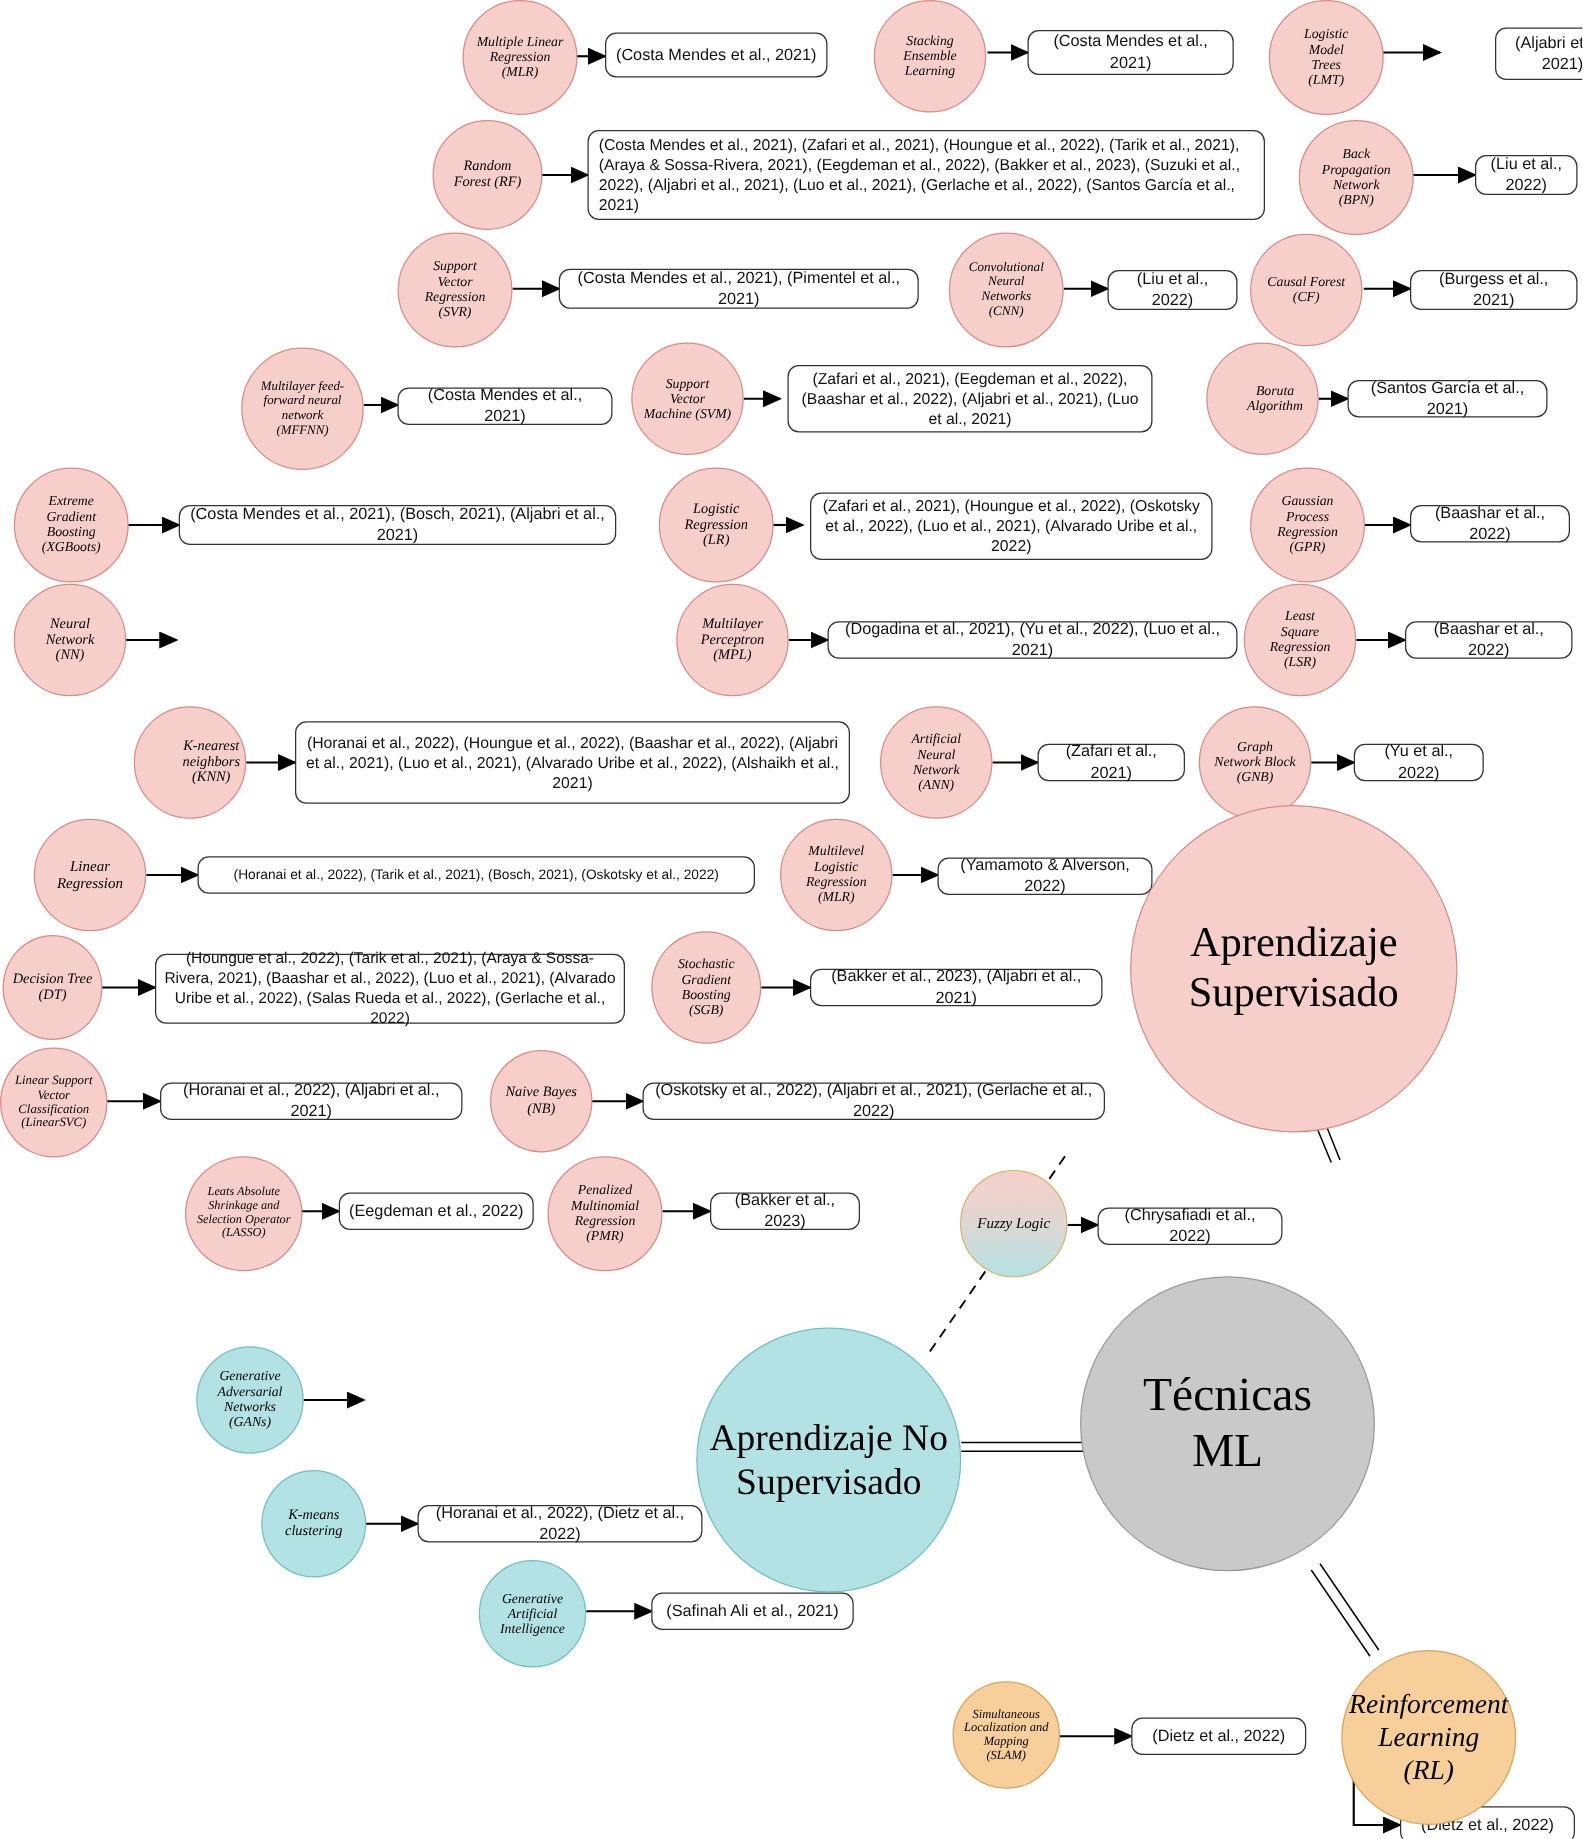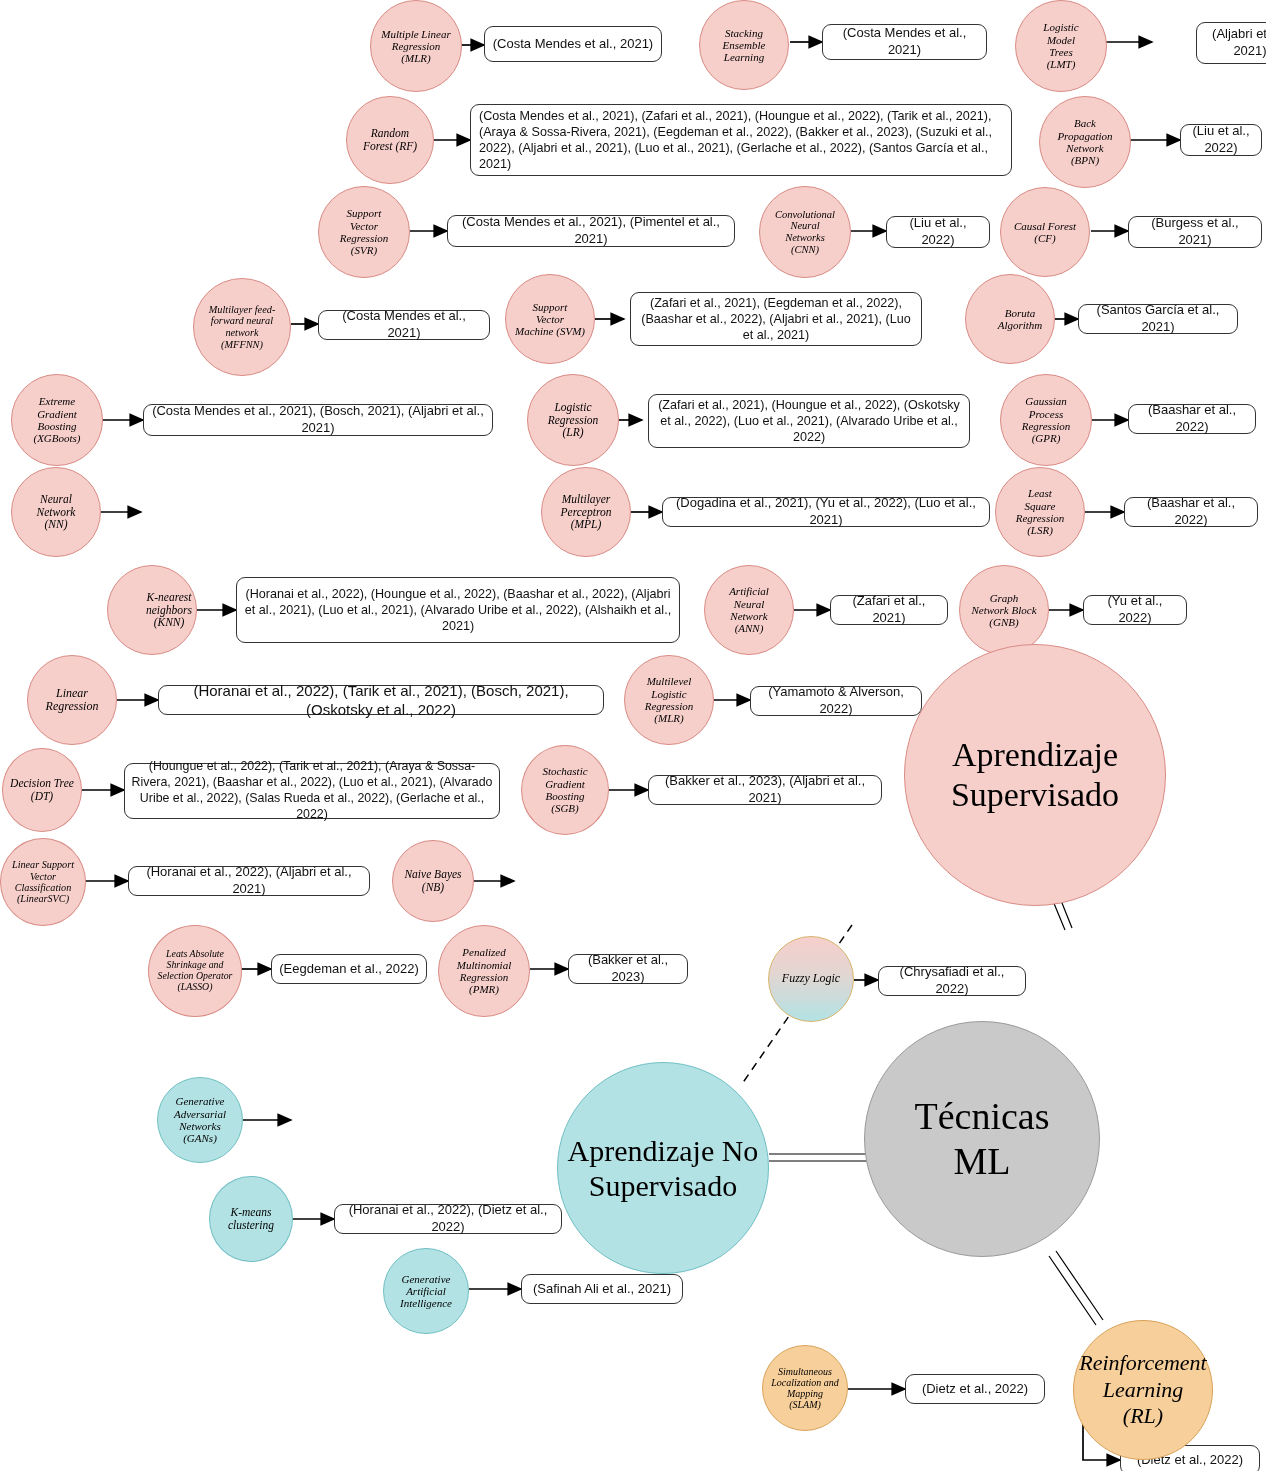--- a/index.html
+++ b/index.html
@@ -279,21 +279,21 @@
 (GNB)</span>
     </div>
   <div class="ref" style="left:1083px;top:595px;width:104px;height:30px;font-size:13px;">
     <span>(Yu et al., 2022)</span>
     </div>
 
   <div class="node n-sup" style="left:27px;top:655px;width:90px;height:90px;font-size:12px;">
     <span style="white-space: pre-line;">Linear
 Regression</span>
     </div>
-  <div class="ref" style="left:158px;top:685px;width:446px;height:30px;font-size:15px;">
+  <div class="ref" style="left:158px;top:685px;width:446px;height:30px;font-size:11px;">
     <span>(Horanai et al., 2022), (Tarik et al., 2021), (Bosch, 2021), (Oskotsky et al., 2022)</span>
     </div>
 
   <div class="node n-sup" style="left:624px;top:655px;width:90px;height:90px;font-size:11px;">
     <span style="white-space: pre-line;">Multilevel
 Logistic
 Regression
 (MLR)</span>
     </div>
   <div class="ref" style="left:750px;top:686px;width:172px;height:30px;font-size:13px;">
@@ -325,20 +325,23 @@
 (LinearSVC)</span>
     </div>
   <div class="ref" style="left:128px;top:866px;width:242px;height:30px;font-size:13px;">
     <span>(Horanai et al., 2022), (Aljabri et al., 2021)</span>
     </div>
 
   <div class="node n-sup" style="left:392px;top:840px;width:82px;height:82px;font-size:11.5px;">
     <span style="white-space: pre-line;">Naive Bayes
 (NB)</span>
     </div>
+  <div class="ref" style="left:514px;top:866px;width:370px;height:30px;font-size:13px;">
+    <span>(Oskotsky et al., 2022), (Aljabri et al., 2021), (Gerlache et al., 2022)</span>
+    </div>
 
   <div class="node n-sup" style="left:148px;top:925px;width:94px;height:92px;font-size:9.8px;">
     <span style="white-space: pre-line;">Leats Absolute
 Shrinkage and
 Selection Operator
 (LASSO)</span>
     </div>
   <div class="ref" style="left:271px;top:954px;width:156px;height:30px;font-size:13px;">
     <span>(Eegdeman et al., 2022)</span>
     </div>

